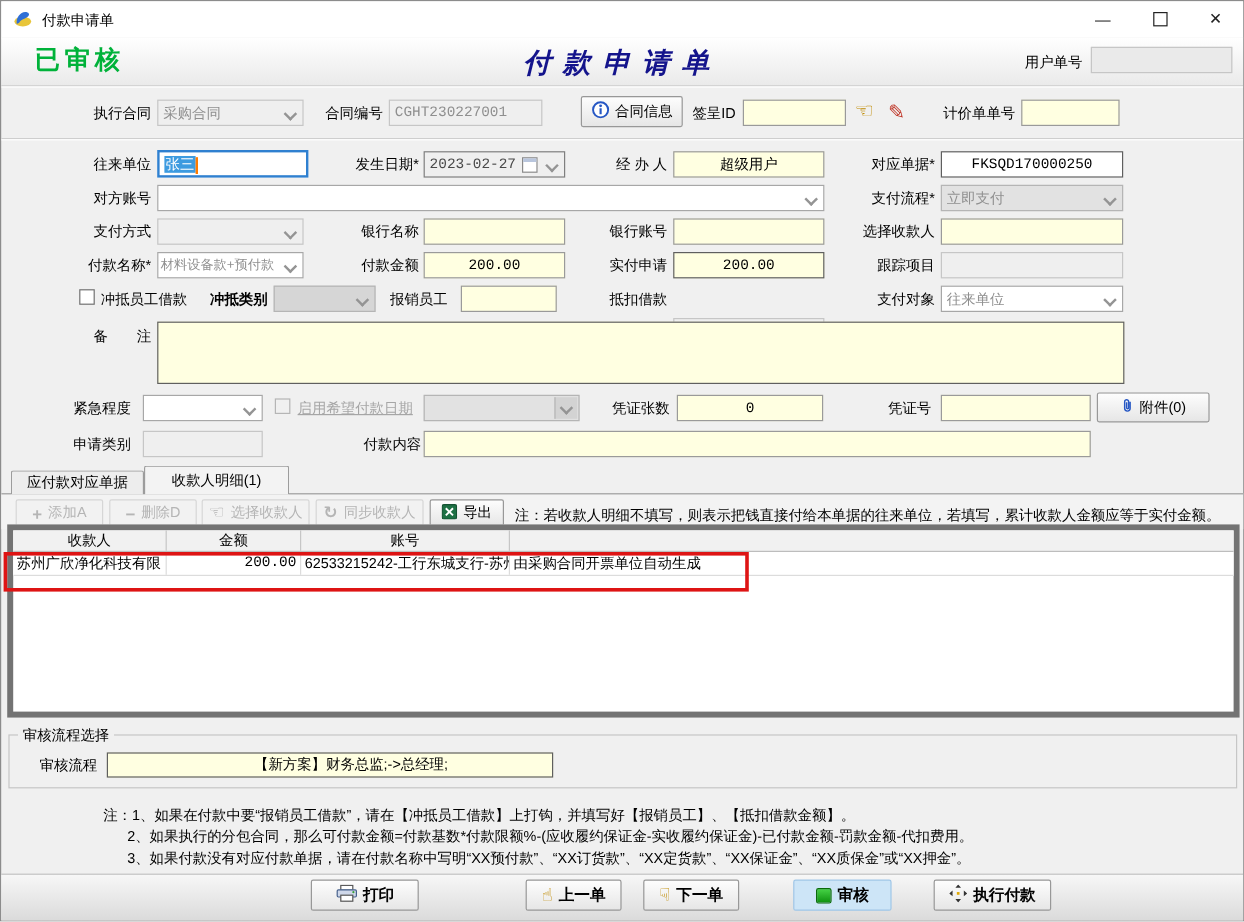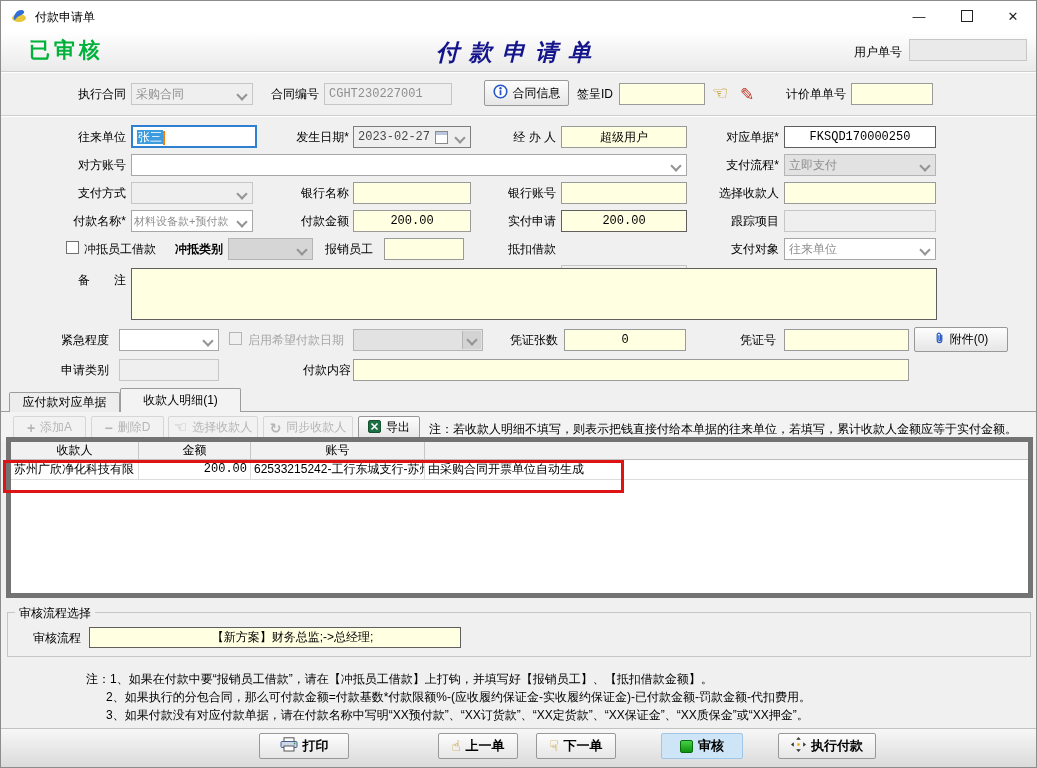--- a/index.html
+++ b/index.html
@@ -156,21 +156,21 @@
   <div class="fld dis num" style="left:560px;top:237px;width:126px;margin-top:27px;">0.00</div>
   <div class="lbl" style="left:706px;top:241px;width:72px;">支付对象</div>
   <div class="fld combo" style="left:783px;top:237px;width:152px;color:#8f8f8f;"><span>往来单位</span><span class="chev"></span></div>
 
   <div class="lbl" style="left:37px;top:272px;width:88px;">备　　注</div>
   <textarea class="fld yellow darkb" style="left: 130px; top: 267px; width: 806px; height: 52px;"></textarea>
 
   <div class="lbl" style="left:20px;top:332px;width:88px;">紧急程度</div>
   <div class="fld combo" style="left:118px;top:328px;width:100px;"><span></span><span class="chev"></span></div>
   <div class="cb dis" style="left:228px;top:331px;"></div>
-  <div class="lbl left" style="left:247px;top:332px;width:100px;color:#a6a6a6;">启用希望付款日期</div>
+  <div class="lbl left" style="left:247px;top:332px;width:100px;color:#a6a6a6;text-decoration:underline;">启用希望付款日期</div>
   <div class="fld dis2" style="left:352px;top:328px;width:130px;"><span></span><span class="arrowbox">
         <span class="chev"></span>
       </span></div>
   <div class="lbl" style="left:497px;top:332px;width:60px;">凭证张数</div>
   <input class="fld yellow num" style="left: 563px; top: 328px; width: 122px;" value="0">
   <div class="lbl" style="left:703px;top:332px;width:72px;">凭证号</div>
   <input class="fld yellow" style="left: 783px; top: 328px; width: 125px;" value="">
   <div class="btn" style="left:913px;top:326px;width:94px;height:25px;">
     <span><svg width="11" height="14" viewBox="0 0 12 14">
           <path d="M8.5 3.5 v6 a2.5 2.5 0 0 1 -5 0 v-6 a1.8 1.8 0 0 1 3.6 0 v5.4 a0.9 0.9 0 0 1 -1.8 0 V4" fill="none" stroke="#2657c4" stroke-width="1.3"></path>

